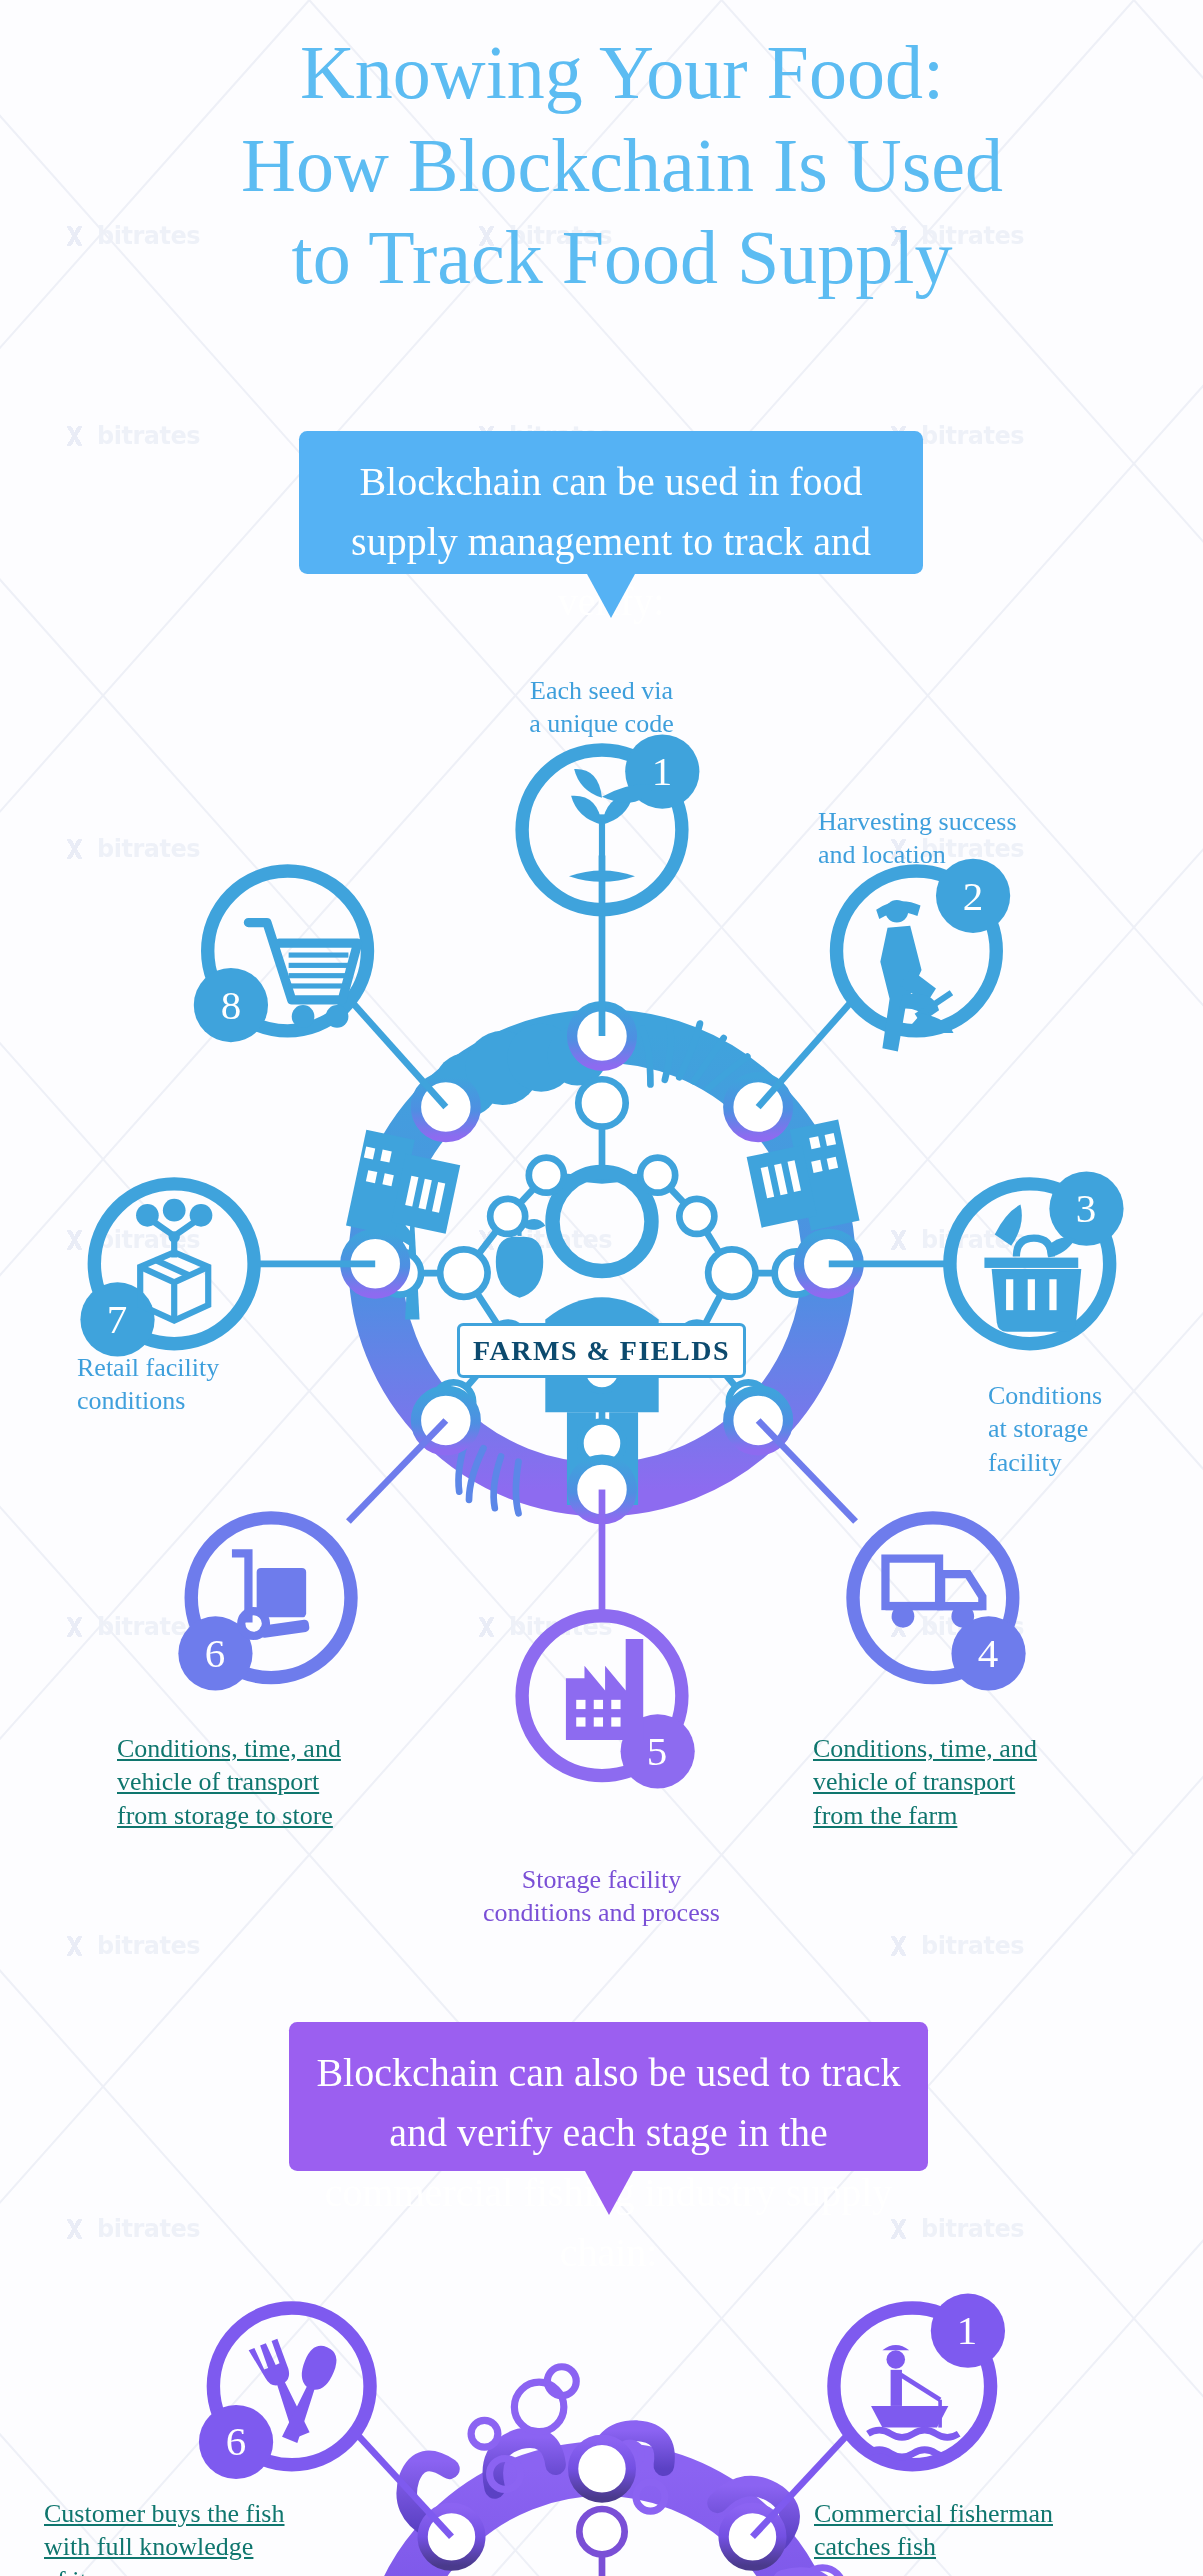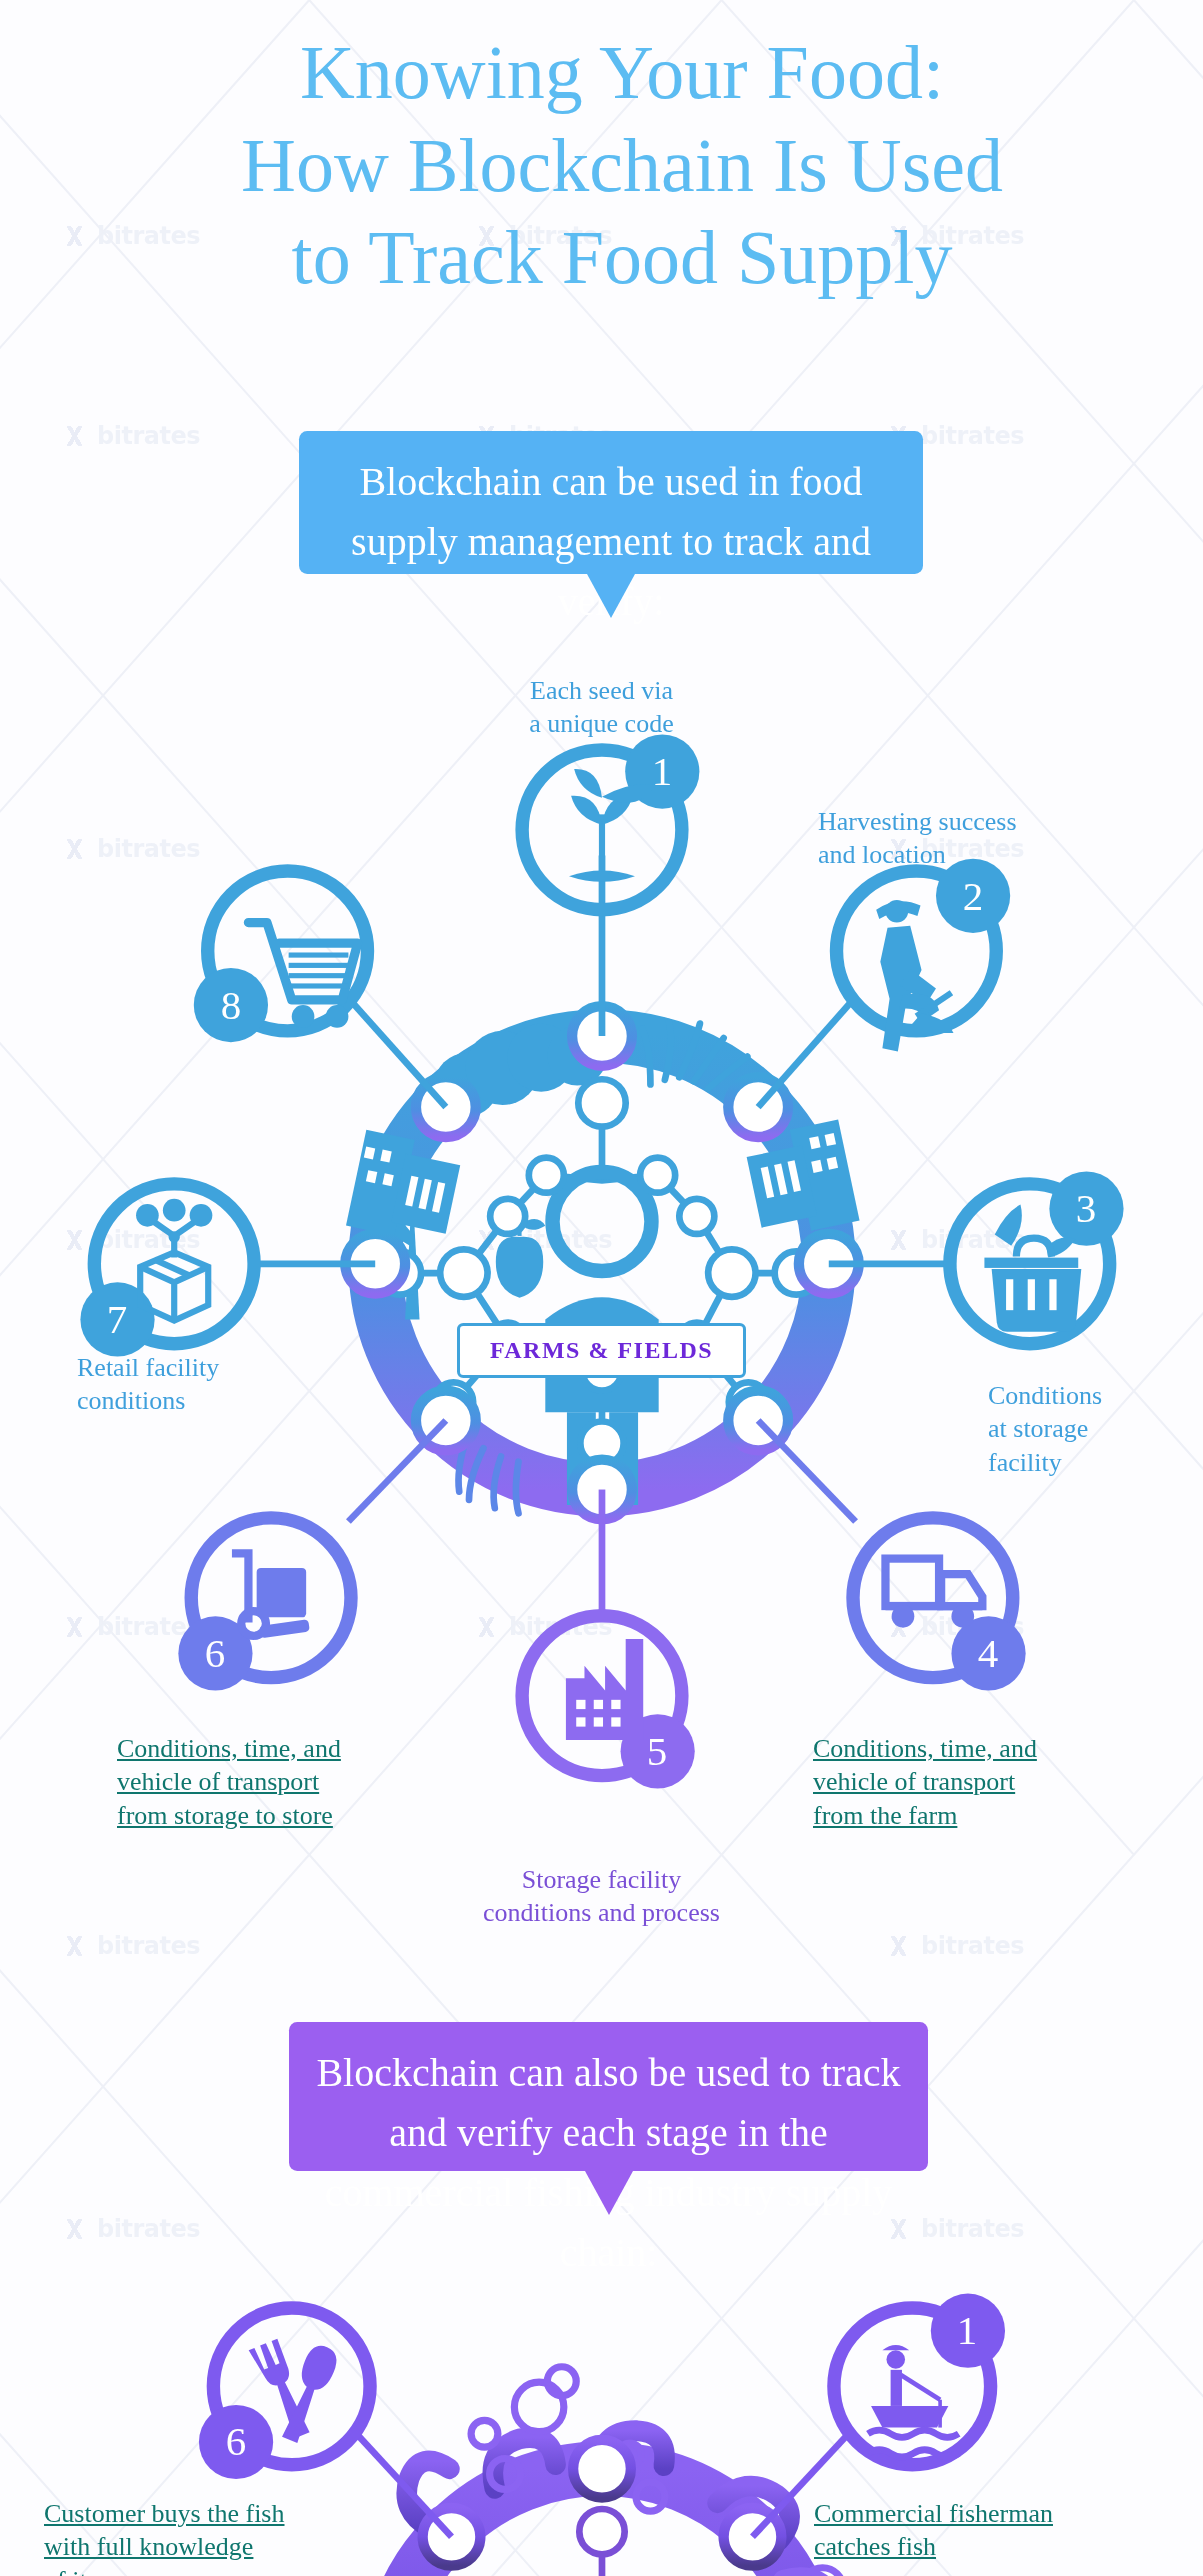--- a/index.html
+++ b/index.html
@@ -80,21 +80,21 @@
   }
   .lbl.blue   { color:#3E9FDC; }
   .lbl.vio    { color:#0f766e;text-decoration:underline; }
   .lbl.pur    { color:#7A4FD6; }
   .c  { text-align:center; }
   .l  { text-align:left; }
 
   
   .plaque {
     border:3.6px solid #3FA3DC; background:#ffffff; border-radius:6.2px;
-    color:#6d28d9; font-size:24px; font-weight:bold; letter-spacing:1.5px;
+    color:#0c4a6e; font-size:28px; font-weight:bold; letter-spacing:1.5px;
     display:flex; align-items:center; justify-content:center;
     font-family:"Liberation Serif", serif;
   }
 </style>
 </head>
 <body>
 
 <svg id="bg-lattice" viewBox="0 0 2336 6675" preserveAspectRatio="none">
   <g stroke="#eef0f7" stroke-width="4" fill="none">
     <path d="M-200 0 L600 900 L-200 1800 L600 2700 L-200 3600 L600 4500 L-200 5400 L600 6300 L-200 7200"></path>

